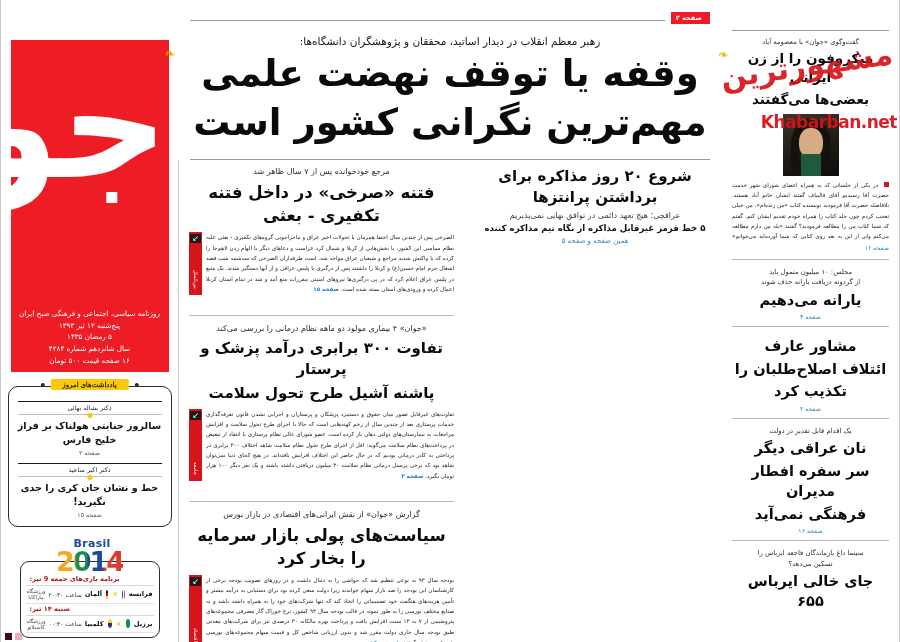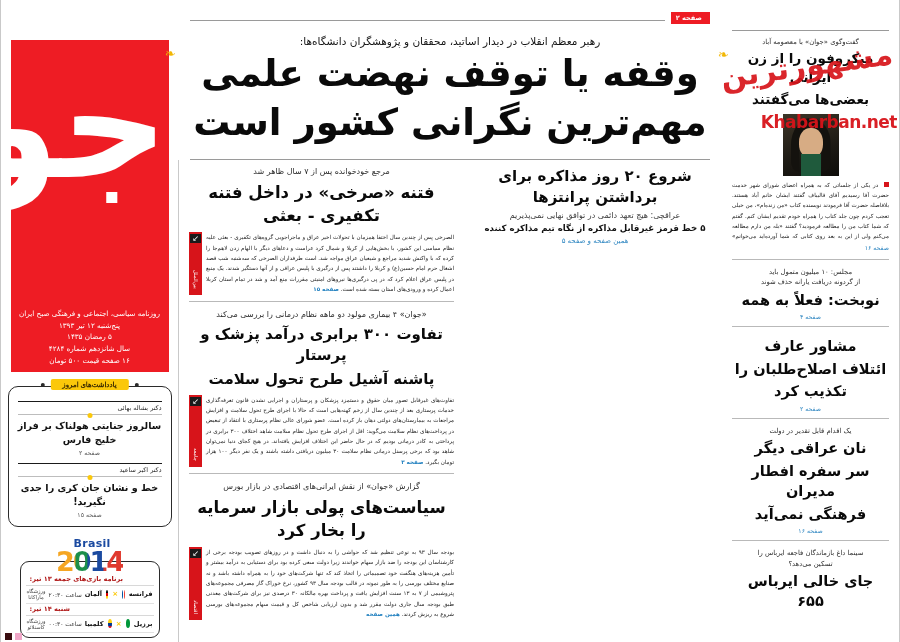--- a/index.html
+++ b/index.html
@@ -75,21 +75,21 @@
     background: #2b2b2b; border-radius: 50%; transform: translateY(-50%);
   }
   .notes-title::before { left: -10px; }
   .notes-title::after { right: -10px; }
   .notes-box {
     border: 1.2px solid #2b2b2b; border-radius: 10px;
     padding: 14px 9px 8px 9px; text-align: center; direction: rtl;
   }
   .note-item + .note-item { margin-top: 7px; }
   .note-rule { border-top: 1.6px solid #1a1a1a; margin-bottom: 2px; }
-  .note-author { font-size: 6.4px; color: #222; text-align: right; }
+  .note-author { font-size: 6.4px; color: #222; }
   .note-rule2 { border-top: 1px solid #bdbdbd; margin: 2px 0 4px 0; position: relative; }
   .note-rule2::after{
     content:""; position:absolute; left:50%; top:-2px; transform:translateX(-50%);
     width:5px; height:5px; background:#fbc80a; border-radius:50%;
   }
   .note-head { font-size: 9.6px; font-weight: bold; color: #111; line-height: 1.45; }
   .note-page { font-size: 6.2px; color: #555; margin-top: 2px; }
 
   
   .wc-wrap { width: 140px; margin-top: 10px; position: relative; }
@@ -163,21 +163,21 @@
 
   .body-zone { display: flex; flex-direction: row-reverse; flex: 1; min-height: 0; }
 
   
   .news-col {
     width: 288px; flex: 0 0 288px;
     padding: 6px 12px 4px 10px;
     direction: rtl;
     border-left: 1px solid #c9c9c9;
   }
-  .art { padding-bottom: 6px; }
+  .art { padding-bottom: 20px; }
   .art + .art { border-top: 1px solid #b9b9b9; padding-top: 7px; }
   .art-kicker { font-size: 8px; color: #2a2a2a; text-align: center; line-height: 1.5; }
   .art-title {
     font-size: 16.5px; font-weight: bold; color: #0a0a0a;
     text-align: center; line-height: 1.4; margin-top: 3px;
   }
   .art-title.sm { font-size: 15px; }
   .art-body-row { display: flex; flex-direction: row-reverse; gap: 4px; margin-top: 5px; align-items: stretch; }
   .art-tab {
     width: 13px; flex: 0 0 13px; background: #d7141a; color: #fff;
@@ -334,21 +334,21 @@
       </div>
     </div>
 
     <div class="wc-wrap">
       <div class="wc-logo">
         <span class="wc-brasil">Brasil</span>
         <span class="wc-2014">2014</span>
       </div>
       <div class="wc-box">
 
-        <div class="wc-daylabel">برنامه بازی‌های جمعه ۱۳ تیر:</div>
+        <div class="wc-daylabel">برنامه بازی‌های جمعه 9 تیر:</div>
         <div class="wc-match">
           <span class="wc-teams">فرانسه</span>
           <span class="flag f-fr"></span>
           <span class="wc-sep">×</span>
           <span class="flag f-de"></span>
           <span class="wc-teams">آلمان</span>
           <span class="wc-time">ساعت ۲۰:۳۰</span>
           <span class="wc-stadium">ورزشگاه ماراکانا</span>
         </div>
 
@@ -492,21 +492,21 @@
       <div class="s-body">
         <span class="s-bullet"></span>
         <span>در یکی از جلساتی که به همراه اعضای شورای شهر خدمت حضرت آقا رسیدیم آقای قالیباف گفتند ایشان خانم آباد هستند. بلافاصله حضرت آقا فرمودند نویسنده کتاب «من زنده‌ام»، من خیلی تعجب کردم چون جلد کتاب را همراه خودم تقدیم ایشان کنم. گفتم که شما کتاب من را مطالعه فرمودید؟ گفتند «بله من دارم مطالعه می‌کنم ولی از این به بعد روی کتابی که شما آورده‌اید می‌خوانم»</span>
         <span class="s-page">صفحه ۱۶</span>
       </div>
     </div>
 
     <div class="s-item">
       <div class="s-kicker">مجلس: ۱۰ میلیون متمول باید</div>
       <div class="s-kicker">از گردونه دریافت یارانه حذف شوند</div>
-      <div class="s-head lg">نوبخت: فعلاً به همه</div>
+      <div class="s-head lg">یارانه می‌دهیم</div>
       <div class="s-page">صفحه ۴</div>
     </div>
 
     <div class="s-item">
       <div class="s-head lg">مشاور عارف</div>
       <div class="s-head lg">ائتلاف اصلاح‌طلبان را</div>
       <div class="s-head lg">تکذیب کرد</div>
       <div class="s-page">صفحه ۲</div>
     </div>
 

